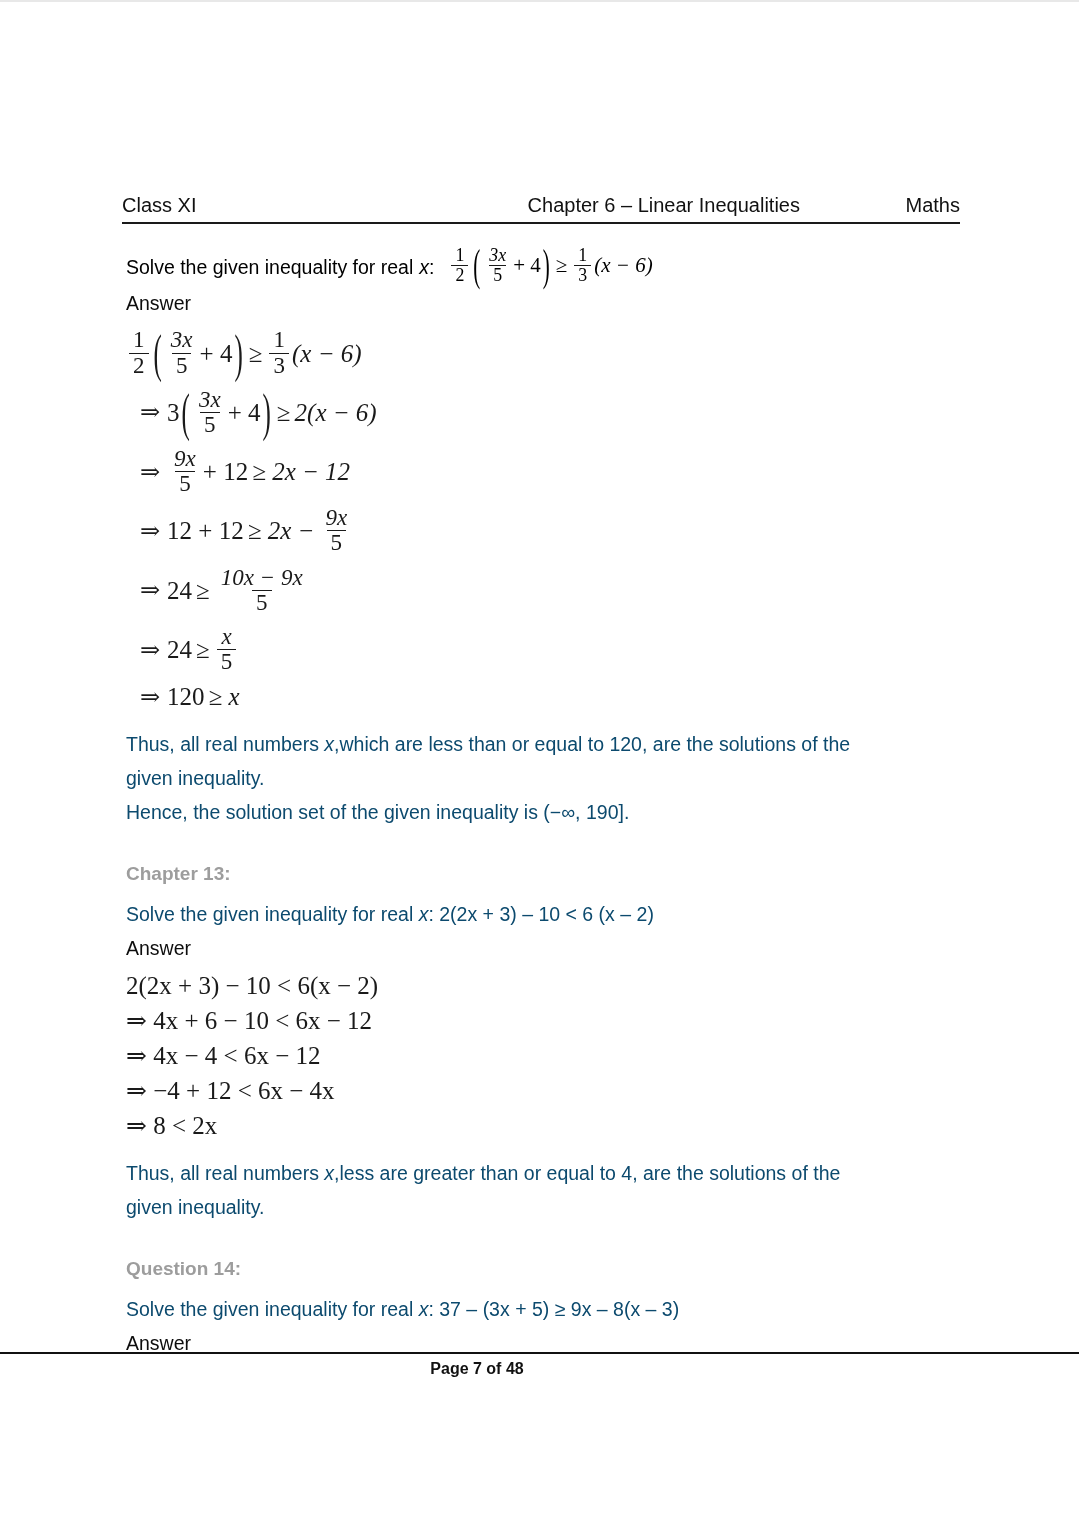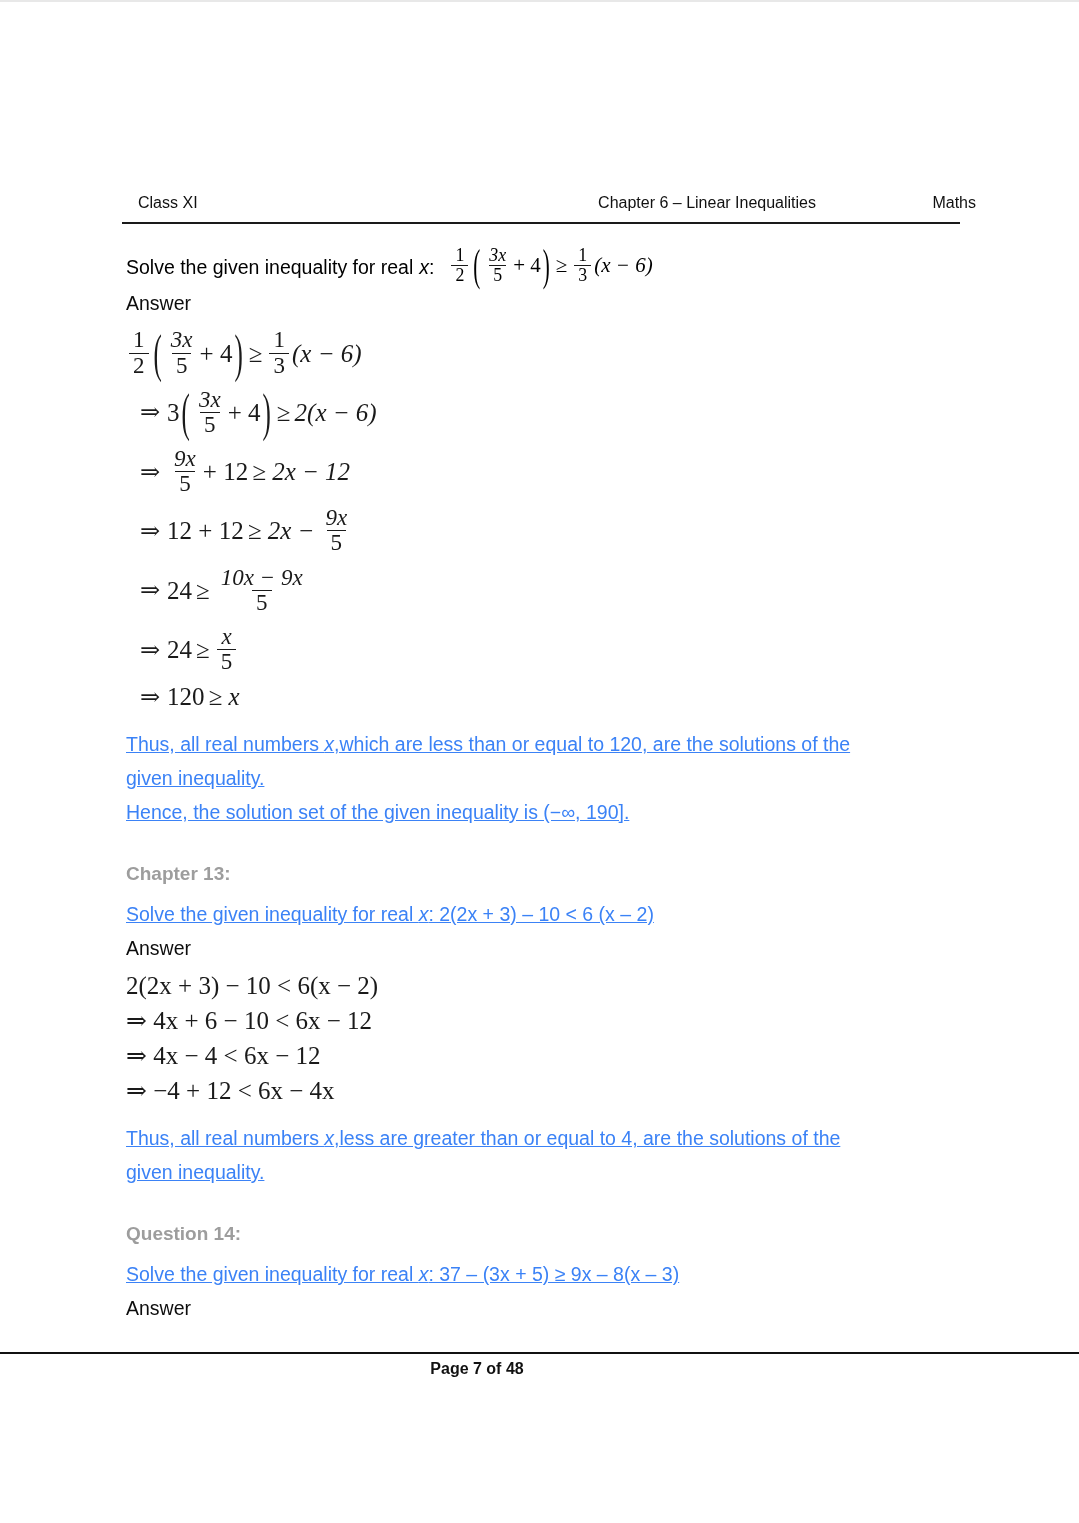--- a/index.html
+++ b/index.html
@@ -23,26 +23,26 @@
   .top-edge {
     position: absolute;
     top: 0; left: 0; right: 0;
     height: 2px;
     background: #e8e8e8;
   }
 
   
   .header {
     position: absolute;
-    left: 138px;
+    left: 122px;
     top: 194px;
     width: 838px;
     display: flex;
     align-items: baseline;
-    font-size: 16px;
+    font-size: 20px;
     color: #111;
   }
   .header .h-left   { width: 240px; text-align: left; }
   .header .h-center { flex: 1; text-align: right; }
   .header .h-right  { width: 160px; text-align: right; }
   .header-rule {
     position: absolute;
     left: 122px;
     top: 222px;
     width: 838px;
@@ -54,24 +54,23 @@
   .content {
     position: absolute;
     left: 126px;
     top: 248px;
     width: 830px;
   }
 
   .para {
     font-size: 19.5px;
     line-height: 34px;
-    color: #3b82f6;
+    color: #0c4a6e;
     margin: 0;
     white-space: nowrap;
-    text-decoration: underline;
   }
   .para i { font-style: italic; }
 
   .answer-label {
     font-size: 19.5px;
     line-height: 34px;
     margin: 0;
     color: #0d0d0d;
   }
 
@@ -316,20 +315,21 @@
     </p>
     <p class="answer-label">Answer</p>
 
     <div class="spacer-sm"></div>
 
     <div class="math-block">
       <div class="math math-row">2(2x + 3) − 10 &lt; 6(x − 2)</div>
       <div class="math math-row">⇒ 4x + 6 − 10 &lt; 6x − 12</div>
       <div class="math math-row">⇒ 4x − 4 &lt; 6x − 12</div>
       <div class="math math-row">⇒ −4 + 12 &lt; 6x − 4x</div>
+      <div class="math math-row">⇒ 8 &lt; 2x</div>
     </div>
 
     <div class="spacer-sm"></div>
 
     <p class="para">
       <span>Thus, all real numbers </span><i>x</i><span>,less are greater than or equal to 4, are the solutions of the</span>
     </p>
     <p class="para">given inequality.</p>
 
     <div class="spacer-lg"></div>

